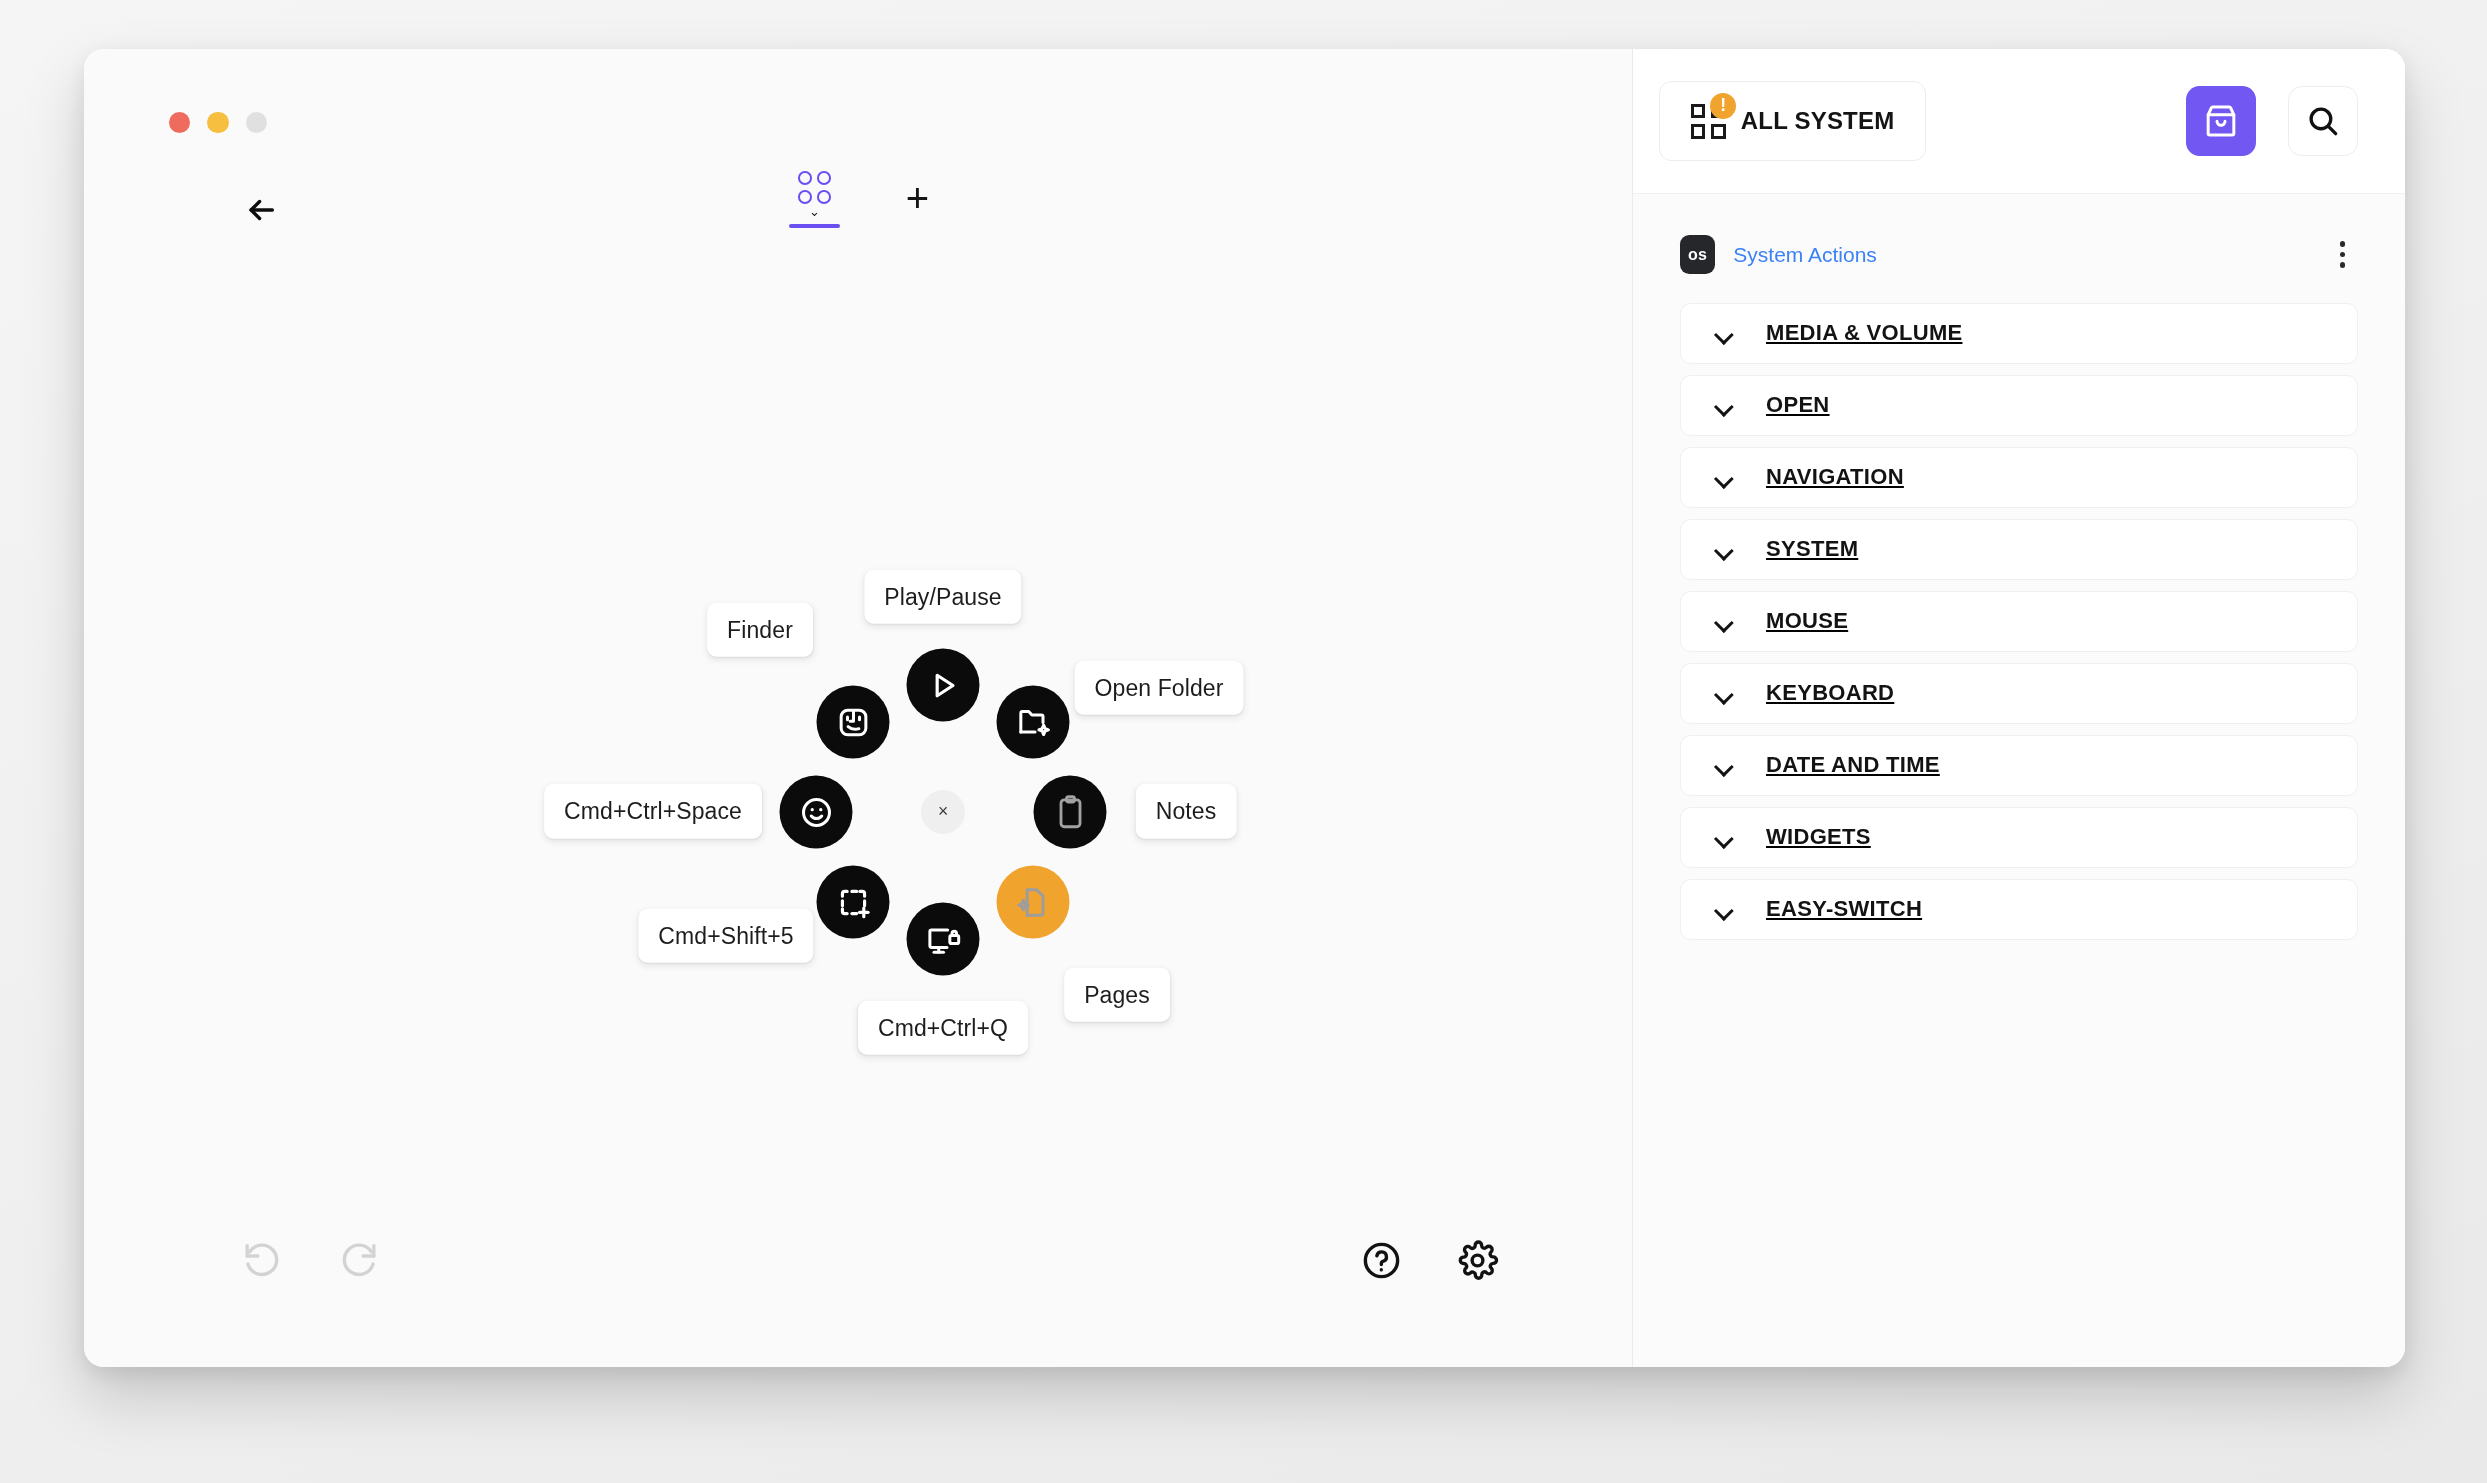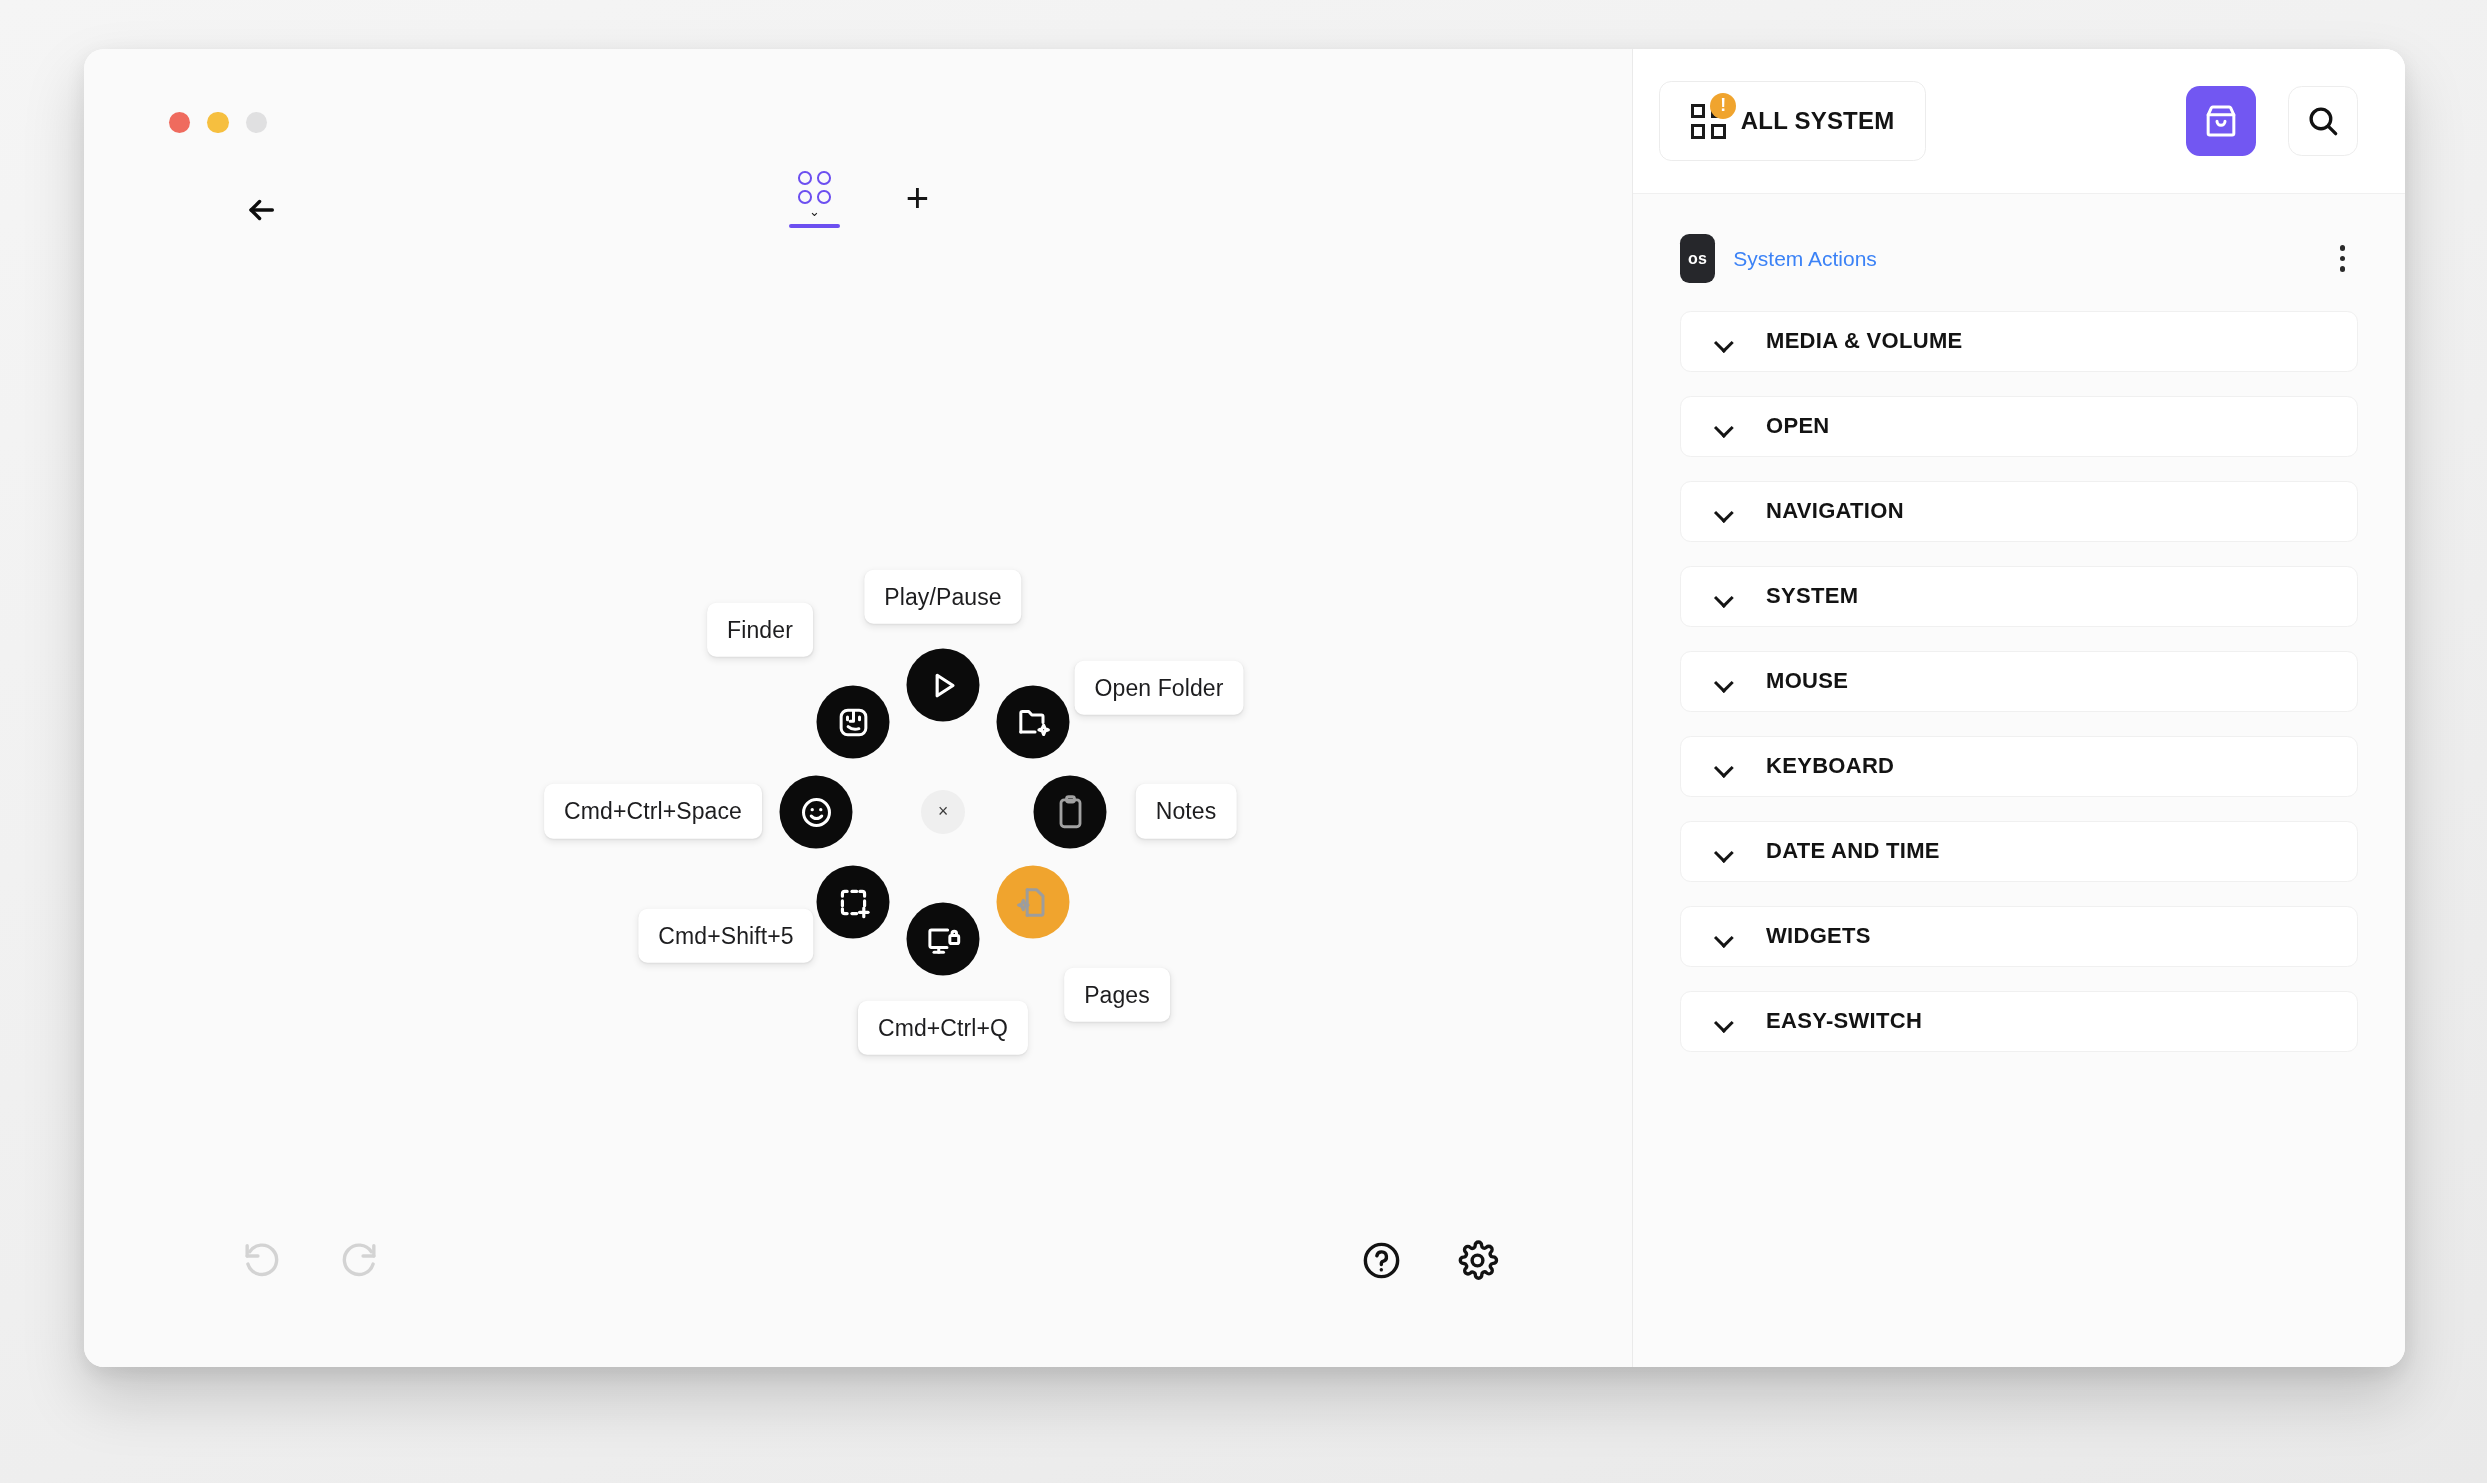--- a/index.html
+++ b/index.html
@@ -202,38 +202,38 @@
     cursor: pointer; margin-left: 17px;
   }
   .search-btn svg { width: 38px; height: 38px; }
 
   .side-title-row {
     display: flex; align-items: center;
     padding: 40px 47px 27.5px 47px;
     gap: 18.3px;
   }
   .os-badge {
-    width: 35px; height: 49px;
+    width: 35px; height: 39px;
     border-radius: 9.2px;
     background: #26272b;
     color: #fff;
     font-size: 16px; font-weight: 700;
     display: flex; align-items: center; justify-content: center;
     letter-spacing: 0.2px;
   }
   .side-title { font-size: 21px; color: #3b82f6; font-weight: 400; }
   .kebab {
     margin-left: auto;
     width: 30.5px; height: 41px;
     display: flex; flex-direction: column; align-items: center;
     justify-content: center; gap: 5.3px; cursor: pointer;
   }
   .kebab i { width: 5.3px; height: 5.3px; border-radius: 50%; background: #2a2a2a; }
 
-  .accordion-list { padding: 0 47px 30.5px 47px; display: flex; flex-direction: column; gap: 24px; }
+  .accordion-list { padding: 0 47px 30.5px 47px; display: flex; flex-direction: column; gap: 11px; text-decoration: underline; }
   .accordion-row {
     background: #fff;
     border: 1.1px solid #f0f0f0;
     border-radius: 10.7px;
     height: 61px;
     display: flex; align-items: center;
     padding-left: 34px; gap: 34px;
     cursor: pointer;
   }
   .chev {

